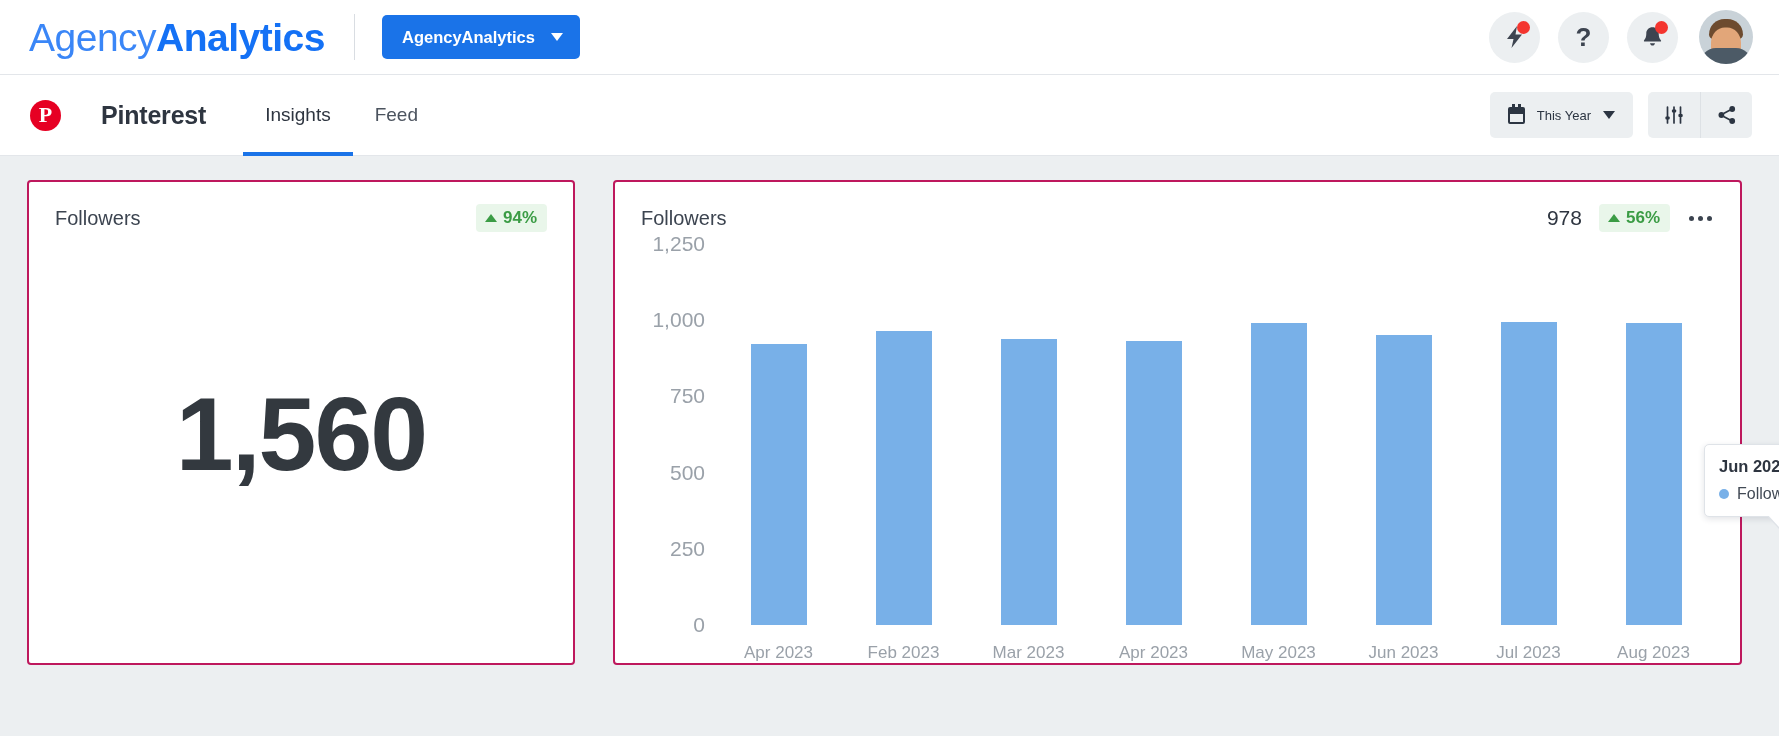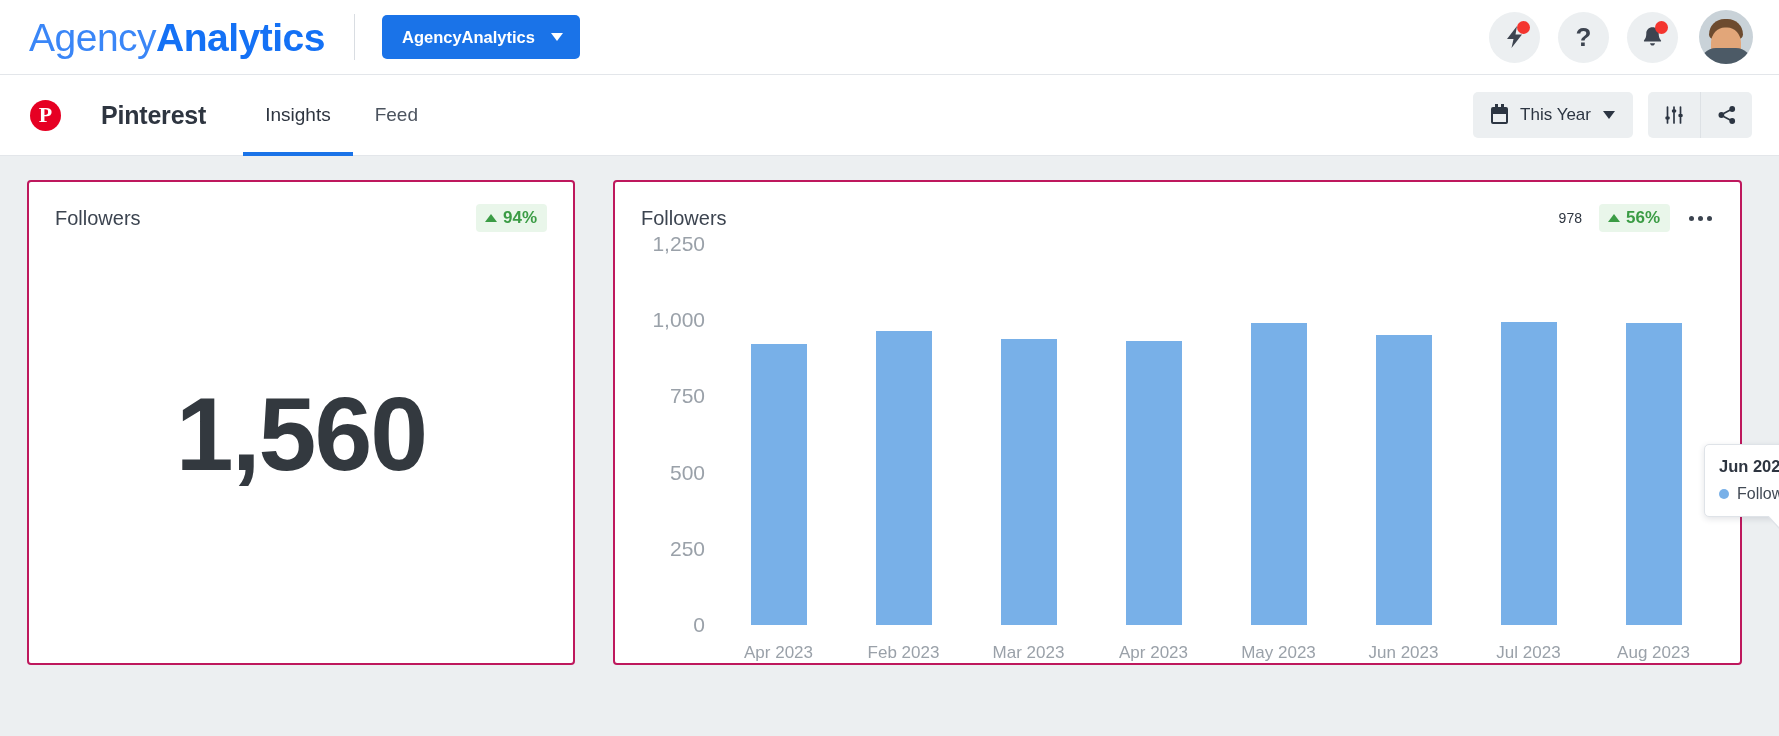--- a/index.html
+++ b/index.html
@@ -184,21 +184,21 @@
   }
   .date-btn {
     height: 46px;
     background: #eceff1;
     border: none;
     border-radius: 5px;
     display: flex;
     align-items: center;
     gap: 12px;
     padding: 0 18px 0 18px;
-    font-size: 17px;
+    font-size: 13px;
     color: #2c3542;
     cursor: pointer;
     font-family: "Liberation Sans", sans-serif;
   }
   .cal-icon {
     width: 17px; height: 17px;
     border: 2px solid #2c3542;
     border-radius: 2px;
     position: relative;
     background:
@@ -261,21 +261,21 @@
     font-size: 20px;
     color: #3c4450;
   }
   .head-right {
     margin-left: auto;
     display: flex;
     align-items: center;
     gap: 17px;
   }
   .kpi-total {
-    font-size: 14px;
+    font-size: 21px;
     color: #2e3540;
     font-weight: 400;
   }
   .delta {
     background: #e9f6ea;
     color: #3b9c45;
     border-radius: 4px;
     padding: 5px 10px 6px 9px;
     font-size: 17px;
     font-weight: 700;

